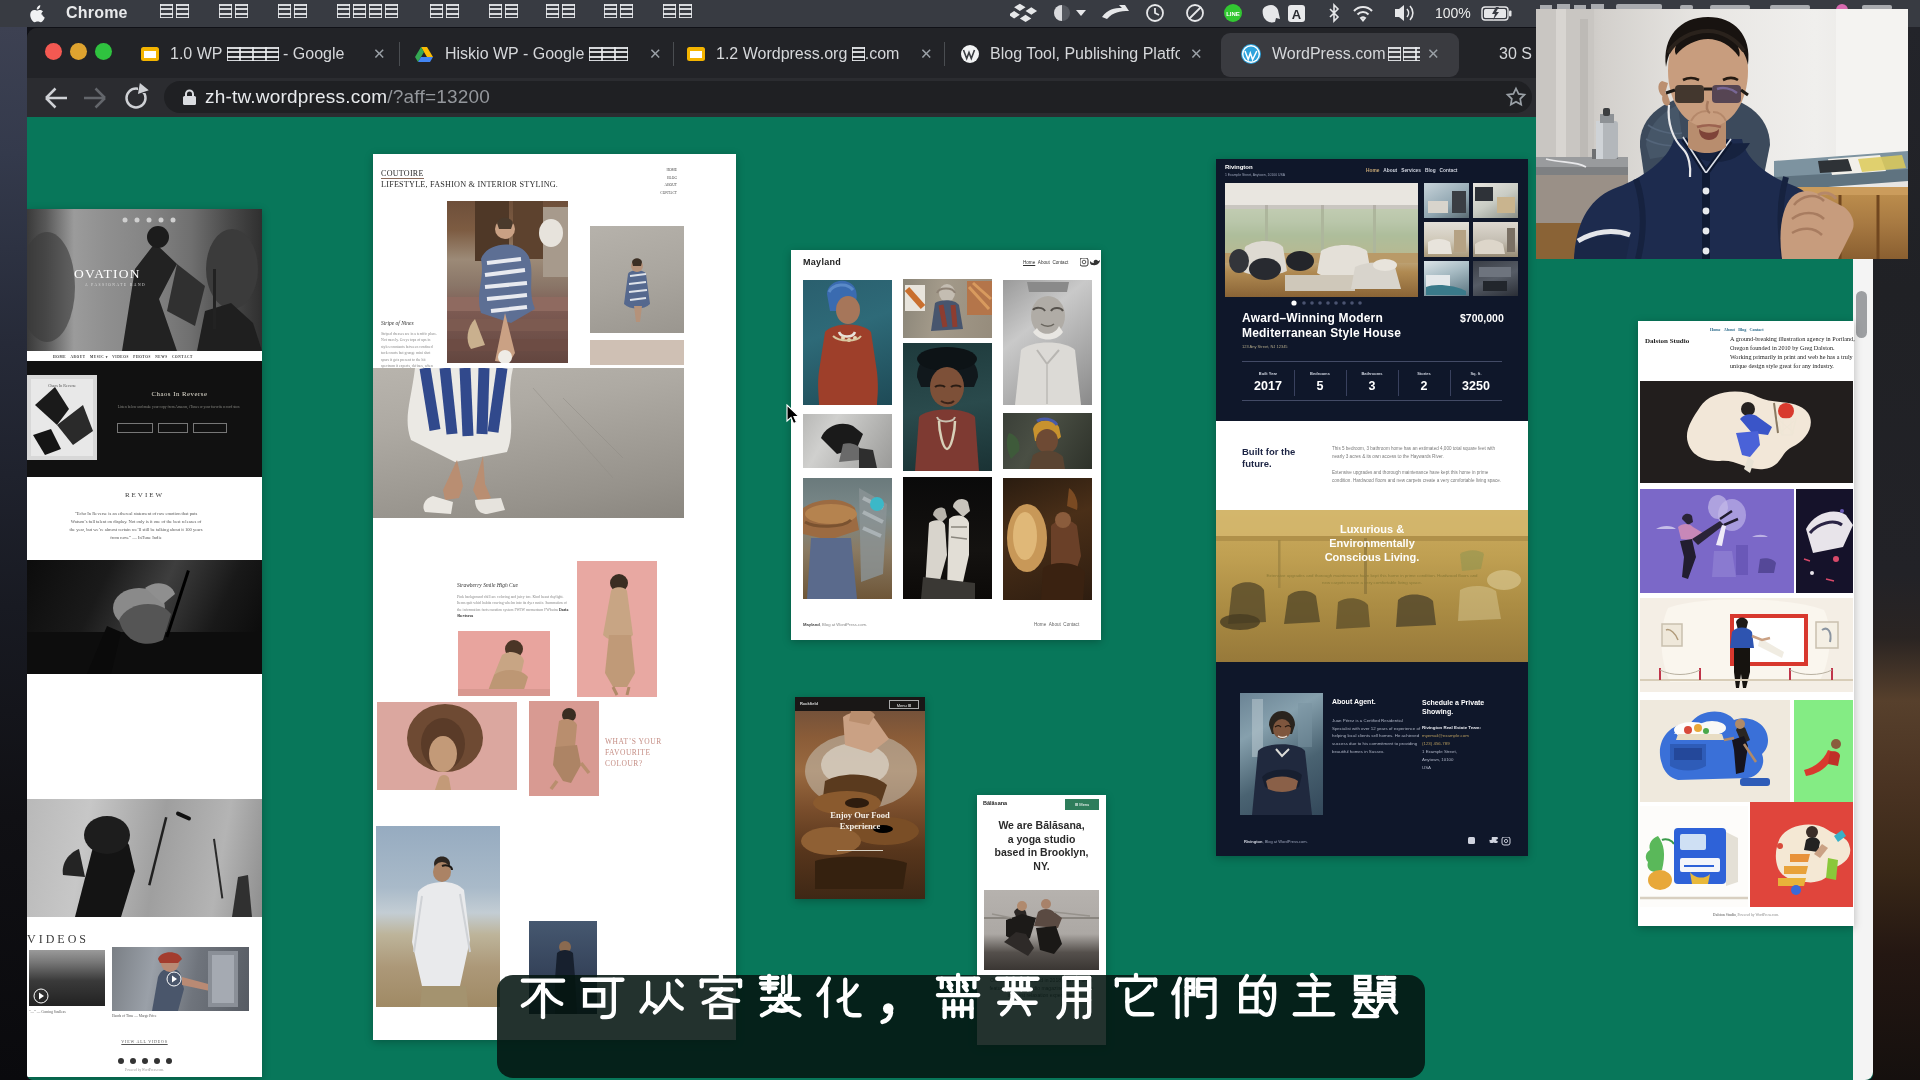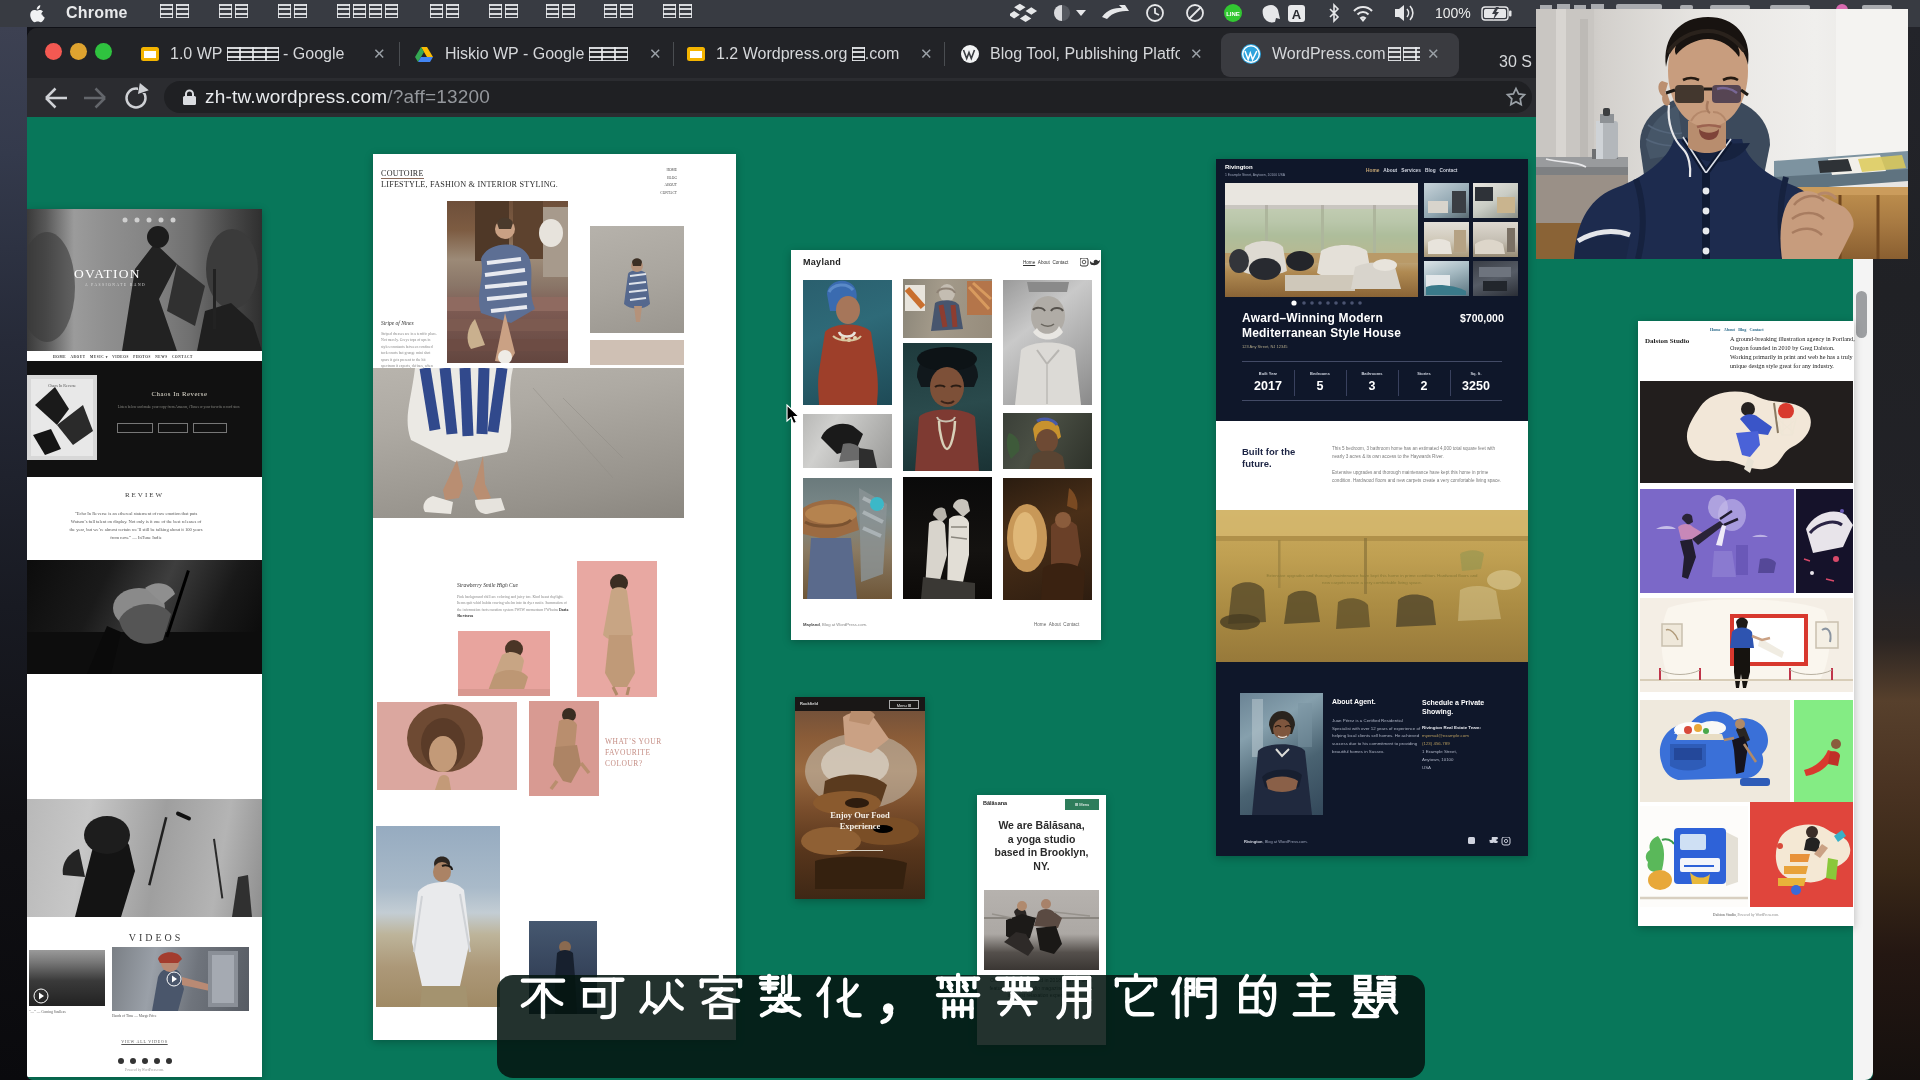--- a/index.html
+++ b/index.html
@@ -169,21 +169,21 @@
 
   <div class="abs" style="left:1194px;top:5px;width:238px;height:44px;border-radius:9px;background:#3a3b40"></div>
   <svg class="abs" style="left:1213px;top:14px" width="22" height="24">
         <circle cx="11" cy="12" r="10" fill="#2ea3dc"></circle>
         <circle cx="11" cy="12" r="9" fill="#fff"></circle>
         <circle cx="11" cy="12" r="7.6" fill="#2ea3dc"></circle>
         <path d="M5 9l3.2 8.5L10.3 11 12.6 17.5 16.8 9" stroke="#fff" stroke-width="1.5" fill="none"></path>
       </svg>
   <span class="abs tabtxt" style="left:1245px;top:17px;width:148px">WordPress.com<i class="cj cjw" style="margin:0 2px"></i><i class="cj cjw"></i><i class="cj cjw"></i></span>
   <span class="abs tabx" style="left:1400px;top:17px">✕</span>
-  <span class="abs tabtxt" style="left:1472px;top:25px">30 S</span>
+  <span class="abs tabtxt" style="left:1472px;top:17px">30 S</span>
  </div>
  <div class="abs" id="toolbar">
   <svg class="abs" style="left:16px;top:0px" width="1520" height="39">
    <g stroke="#cfd1d5" stroke-width="2.5" fill="none">
     <path d="M3 20h21M3 20l9.5-9.5M3 20l9.5 9.5"></path>
    </g>
    <g stroke="#63666b" stroke-width="2.5" fill="none">
     <path d="M41 20h21M62 20l-9.5-9.5M62 20l-9.5 9.5"></path>
    </g>
    <circle cx="93" cy="20" r="9.5" stroke="#cfd1d5" stroke-width="2.5" fill="none"></circle>
@@ -262,21 +262,21 @@
             <path d="M48 118l18-70c8-14 28-16 36-2l6 26-14 46z" fill="#141414"></path>
             <ellipse cx="80" cy="36" rx="23" ry="19" fill="#1d1d1d"></ellipse>
             <path d="M52 50c-10 4-18 14-16 26l22 2z" fill="#242424"></path>
             <rect x="138" y="18" width="2.5" height="70" fill="#202020" transform="rotate(14 138 18)"></rect>
             <rect x="150" y="12" width="16" height="4" rx="2" fill="#111" transform="rotate(24 150 12)"></rect>
             <rect x="186" y="40" width="2" height="60" fill="#2a2a2a" transform="rotate(-8 186 40)"></rect>
             <path d="M205 118l6-40 10-2 4 42z" fill="#303030"></path>
           </svg>
     </div>
     <div class="abs" style="left:0;top:708px;width:235px;height:160px;background:#fff">
-      <div class="abs" style="left:0;top:15px;width:258px;text-align:center;color:#3a3a3a;font-size:10px;letter-spacing:3px">VIDEOS</div>
+      <div class="abs" style="left:0;top:15px;width:258px;text-align:left;color:#3a3a3a;font-size:12px;letter-spacing:3px">VIDEOS</div>
       <div class="abs" style="left:2px;top:33px;width:76px;height:56px;background:linear-gradient(180deg,#9a9a9a 0,#777 22%,#3a3a3a 55%,#222 100%)">
         <svg class="abs" style="left:4px;top:38px" width="16" height="16">
               <circle cx="8" cy="8" r="7" fill="none" stroke="#fff" stroke-width="1"></circle>
               <path d="M6 4.5l5 3.5-5 3.5z" fill="#fff"></path>
             </svg>
       </div>
       <div class="abs" style="left:85px;top:30px;width:137px;height:64px;background:linear-gradient(100deg,#7a7f85 0,#9aa0a8 30%,#6f747c 60%,#565b63 100%)">
         <svg width="137" height="64">
               <path d="M40 64l6-34c4-10 16-12 22-4l4 16-6 22z" fill="#4a566b"></path>
               <circle cx="58" cy="16" r="9" fill="#b98a74"></circle>
@@ -656,20 +656,21 @@
             <rect x="62" y="30" width="2.5" height="48" fill="#9a8242" opacity=".7"></rect>
             <path d="M16 78c8-8 26-8 32 2l2 32-38 2z" fill="#5c4e2c" opacity=".85"></path>
             <ellipse cx="24" cy="112" rx="20" ry="8" fill="#473c22" opacity=".8"></ellipse>
             <path d="M72 86c7-7 22-7 28 0l4 26-36 2z" fill="#554828" opacity=".8"></path>
             <path d="M122 92c8-6 24-5 30 3l2 22-34 2z" fill="#5c4e2a" opacity=".75"></path>
             <path d="M182 90c8-8 28-7 35 1l3 24-40 2z" fill="#50452a" opacity=".8"></path>
             <path d="M244 80c10-6 28-5 36 1l5 28-43 2z" fill="#d8c894" opacity=".5"></path>
             <ellipse cx="288" cy="70" rx="17" ry="10" fill="#e0d2a0" opacity=".55"></ellipse>
             <path d="M244 44c7-5 19-5 24 0l-3 15-19 2z" fill="#8a9450" opacity=".5"></path>
           </svg>
+      <div class="abs" style="left:0;top:12px;width:312px;text-align:center;color:#fdfdfb;font-size:11px;font-weight:bold;line-height:1.28">Luxurious &amp;<br>Environmentally<br>Conscious Living.</div>
       <div class="abs" style="left:46px;top:62px;width:220px;text-align:center;color:#8a7a36;font-size:4.4px;line-height:1.6">Extensive upgrades and thorough maintenance have kept this home in prime condition. Hardwood floors and new carpets create a very comfortable living space.</div>
     </div>
     <div class="abs" style="left:24px;top:534px;width:83px;height:122px;background:linear-gradient(150deg,#6b8495 0,#86a0ad 28%,#4a6372 62%,#33485a 100%)">
       <svg width="83" height="122">
             <rect x="12" y="6" width="11" height="58" fill="#b9c8d0" opacity=".55"></rect>
             <rect x="58" y="10" width="14" height="44" fill="#7a94a2" opacity=".5"></rect>
             <path d="M29 32c0-8 5.5-14 13-14s13 6 13 14l-3 9H32z" fill="#2a241e"></path>
             <ellipse cx="42" cy="36" rx="9" ry="10" fill="#7e563e"></ellipse>
             <path d="M35 34c2-1.6 4.5-1.6 6 0M45 34c2-1.6 4.5-1.6 6 0" stroke="#20160e" stroke-width="1.2" fill="none"></path>
             <path d="M38 43c2.5 1.6 6.5 1.6 9 0" stroke="#e8e0d8" stroke-width="1.3" fill="none"></path>

